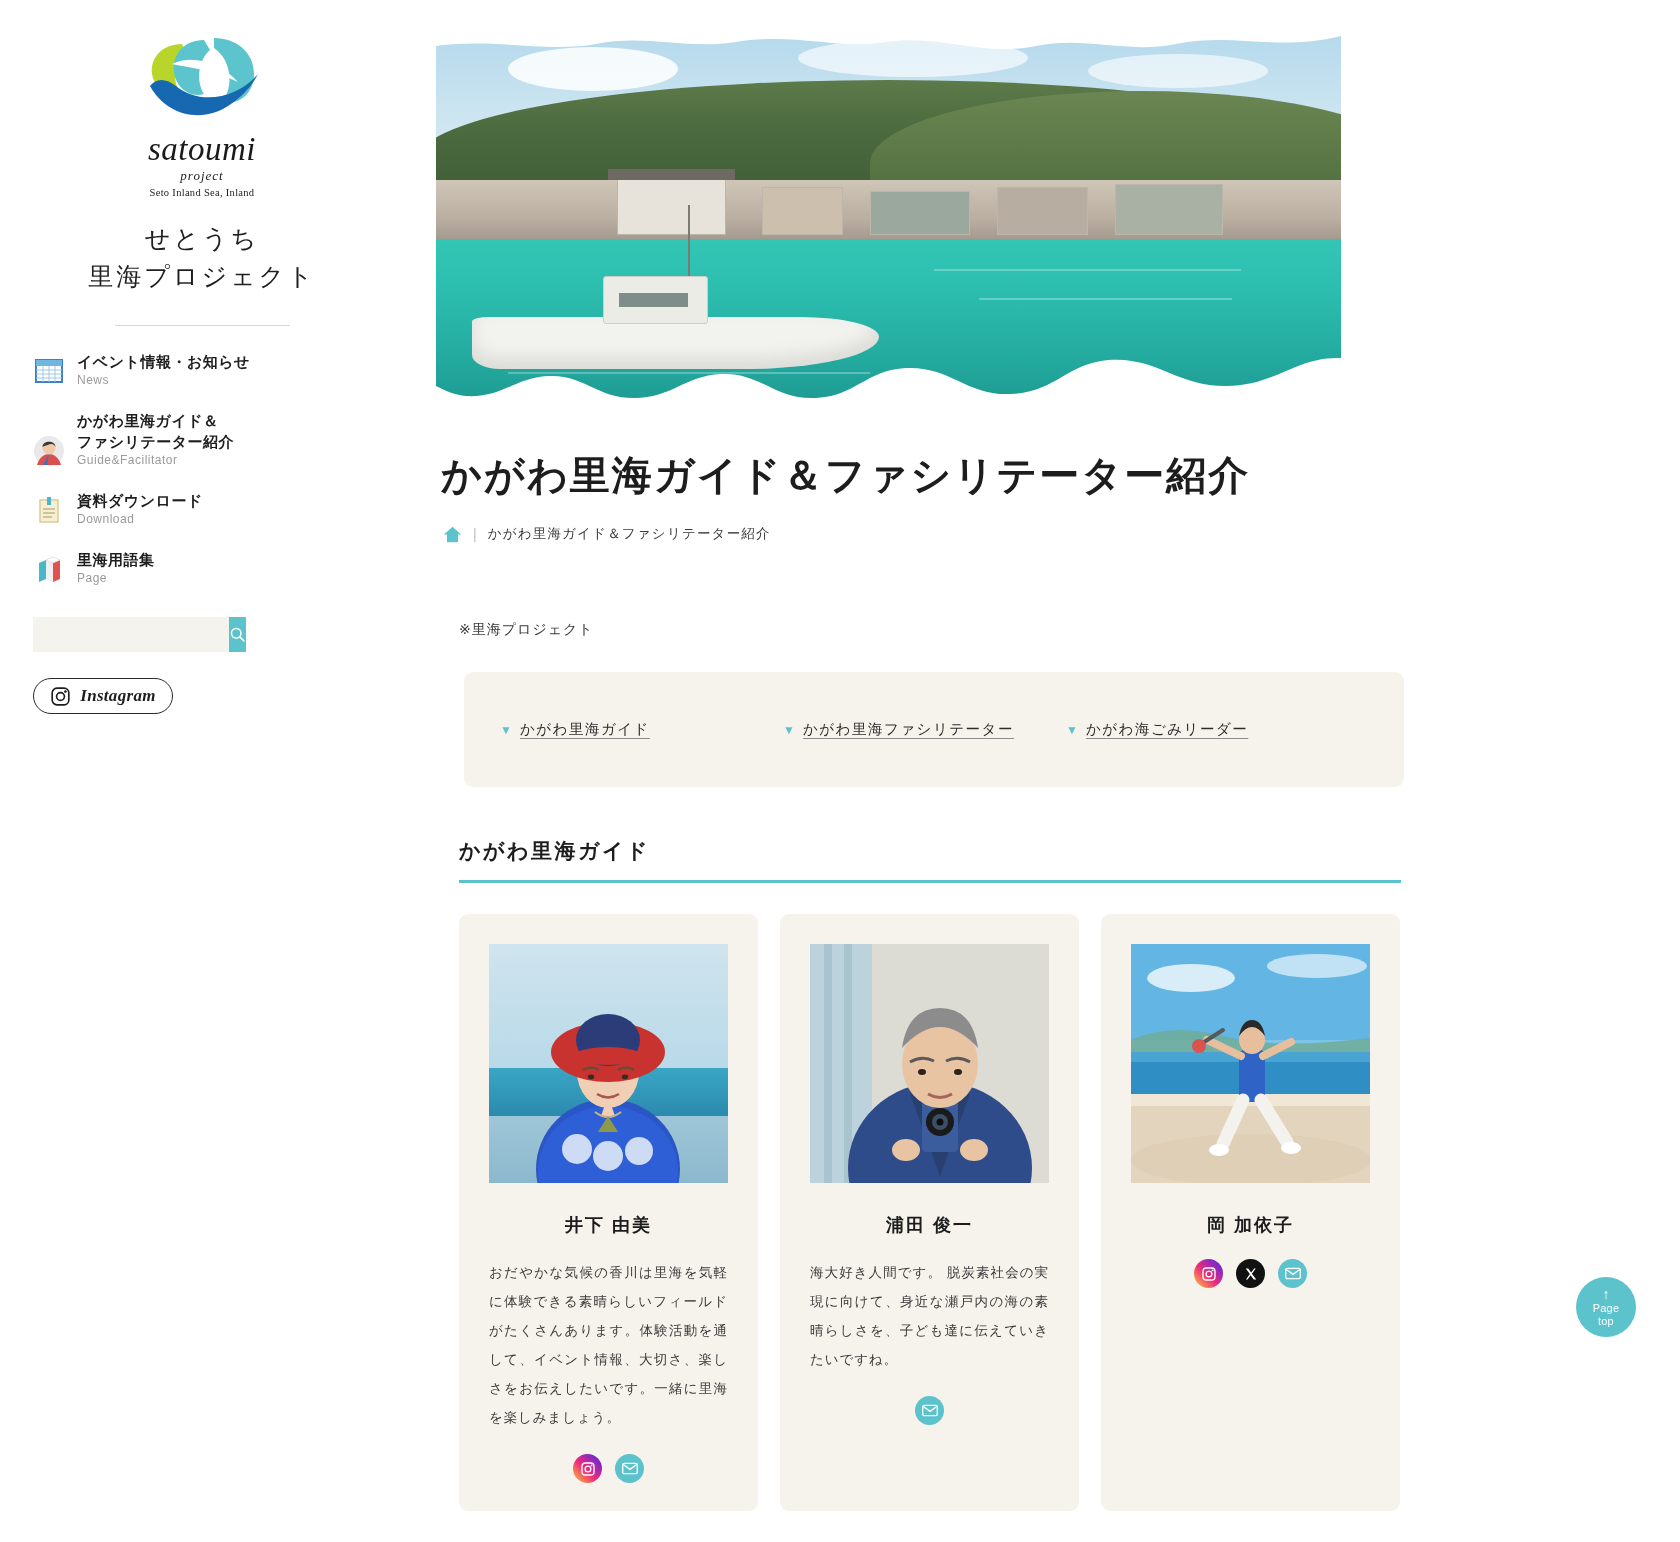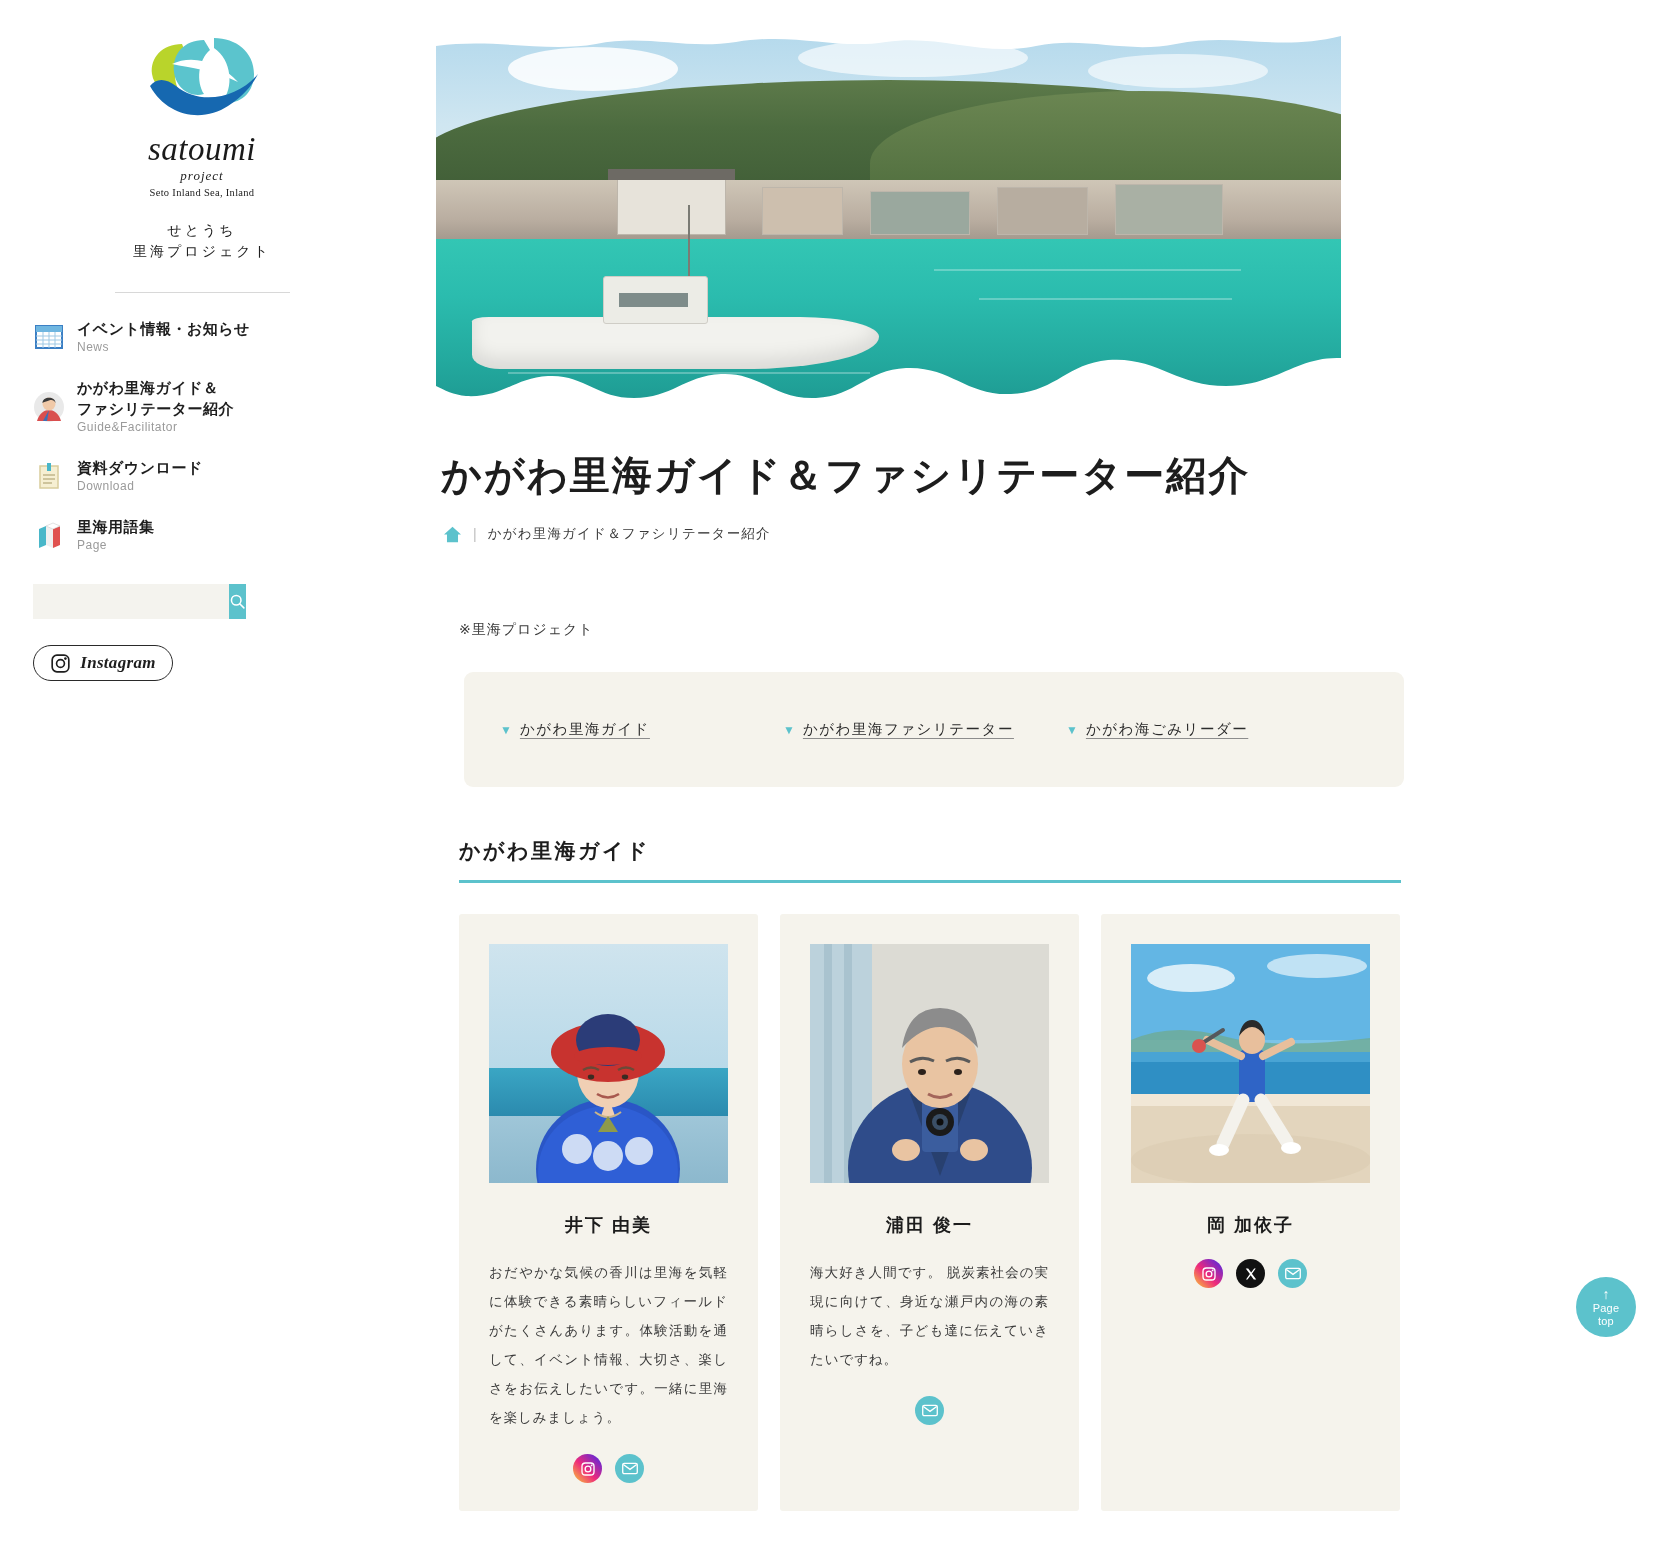--- a/index.html
+++ b/index.html
@@ -22,28 +22,28 @@
   }
   .logo-wrap { width: 240px; margin: 0 auto; text-align: center; }
   .logo-mark { width: 120px; height: 95px; margin: 0 auto 4px; display: block; }
   .logo-word { font-family: "Liberation Serif", "DejaVu Serif", serif;
     font-style: italic; font-weight: normal; font-size: 33px; letter-spacing: 0.5px;
     color: #1a1a1a; line-height: 1; }
   .logo-sub { font-family: "Liberation Serif", serif; font-style: italic;
     font-size: 13px; color: #222; margin-top: 2px; letter-spacing: 1px; }
   .logo-tag { font-family: "Liberation Serif", serif; font-size: 10.5px;
     color: #222; margin-top: 3px; letter-spacing: 0.3px; }
-  .logo-jp { margin-top: 22px; font-size: 14px; line-height: 1.5;
+  .logo-jp { margin-top: 22px; font-size: 25px; line-height: 1.5;
     letter-spacing: 3px; color: #1f1f1f; font-weight: 500; }
 
   .nav-divider { width: 175px; height: 1px; background: #d8d8d8;
     margin: 30px auto 0; }
 
   .nav { margin: 26px 0 0 0; padding-left: 33px; }
-  .nav-item { display: flex; align-items: center; gap: 12px;
+  .nav-item { display: flex; align-items: flex-end; gap: 12px;
     margin-bottom: 24px; text-decoration: none; color: inherit; cursor: pointer; }
   .nav-ico { width: 32px; height: 32px; flex: 0 0 32px; margin-top: 1px; }
   .nav-text-ja { font-size: 15px; font-weight: bold; color: #1e1e1e;
     line-height: 1.35; letter-spacing: 0.5px; }
   .nav-text-en { font-size: 12px; color: #9a9a9a; letter-spacing: 0.5px;
     margin-top: 1px; }
 
   .search-row { display: flex; margin: 32px 0 0 33px; width: 175px; height: 35px; }
   .search-input { flex: 1; border: none; background: #f4f3ee;
     padding: 0 10px; font-size: 13px; outline: none;
@@ -114,21 +114,21 @@
   .anchor-label { font-size: 14.5px; color: #2b2b2b; letter-spacing: 1.5px;
     text-decoration: underline; text-underline-offset: 4px;
     text-decoration-color: #8c8c8c; }
 
   .sect-head { margin: 50px 0 0 55px; width: 942px; }
   .sect-title { font-size: 21px; font-weight: bold; letter-spacing: 2.5px;
     color: #1d1d1d; }
   .sect-rule { margin-top: 15px; height: 3px; background: #5cc2cc; }
 
   .cards { display: flex; gap: 22px; margin: 31px 0 0 55px; }
-  .card { width: 299px; background: #f5f3ec; border-radius: 3px;
+  .card { width: 299px; background: #f5f3ec; border-radius: 9px;
     padding: 30px 30px 28px; }
   .card-photo { width: 239px; height: 239px; overflow: hidden; position: relative;
     margin: 0 auto; background:#d8d8d8; }
   .card-name { text-align: center; margin-top: 30px; font-size: 18px;
     font-weight: bold; letter-spacing: 2px; color: #1c1c1c; }
   .card-desc { margin-top: 21px; font-size: 13.5px; line-height: 2.15;
     letter-spacing: 0.9px; color: #3b3b3b; text-align: justify; }
   .card-socials { display: flex; justify-content: center; gap: 13px; margin-top: 22px; }
   .soc { width: 29px; height: 29px; border-radius: 50%; display: flex;
     align-items: center; justify-content: center; cursor: pointer; }

